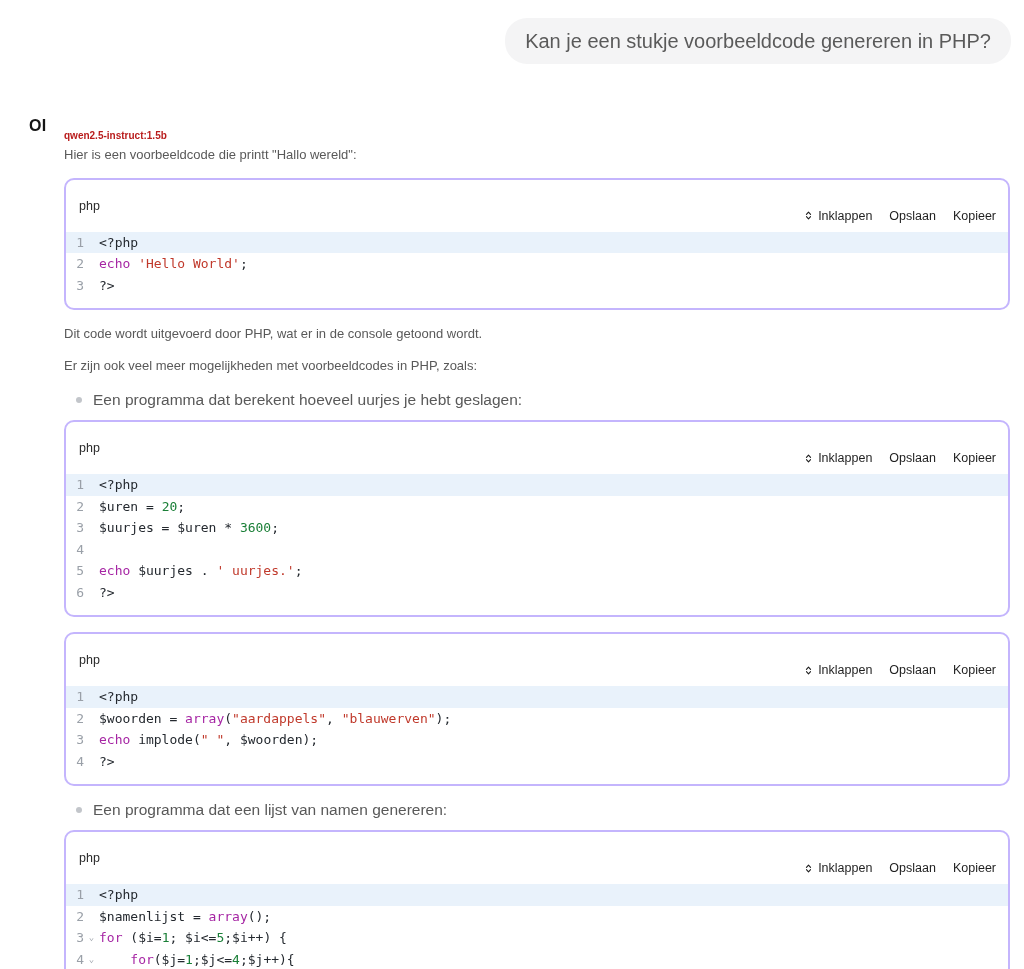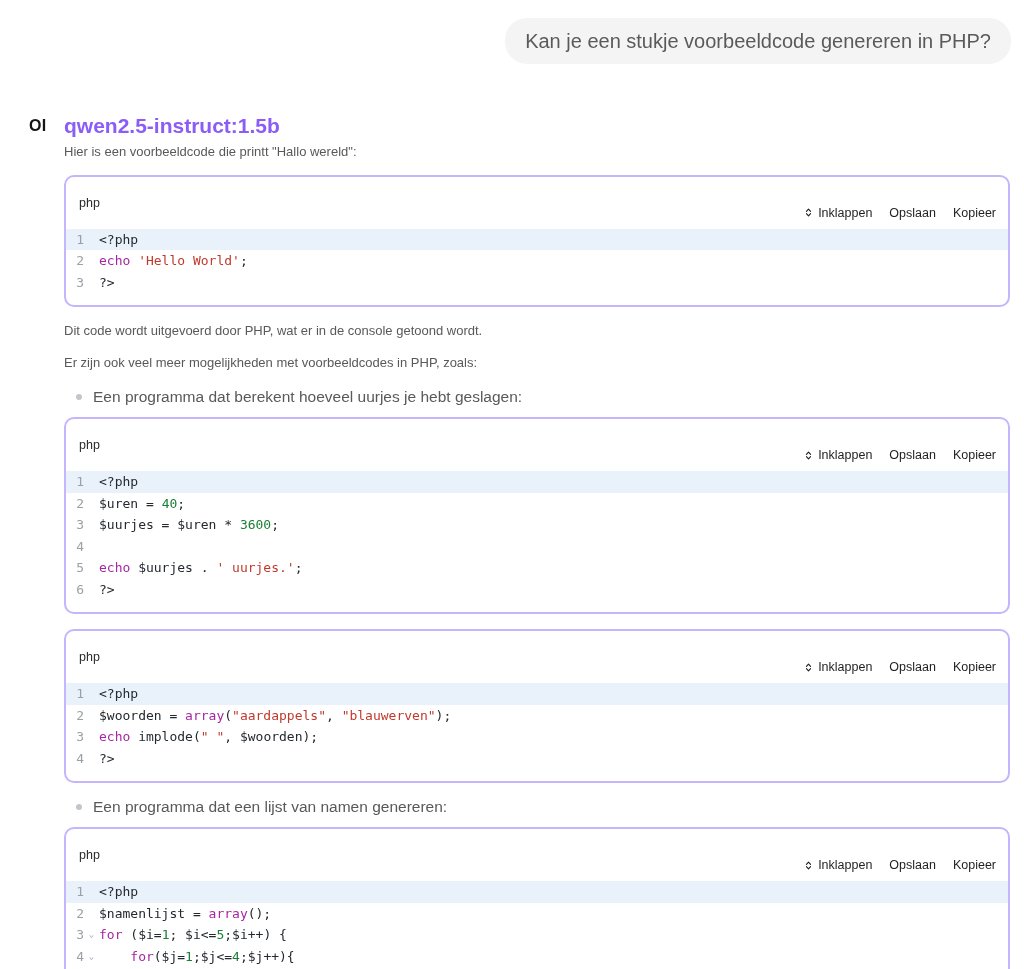--- a/index.html
+++ b/index.html
@@ -3,21 +3,21 @@
 <meta charset="utf-8">
 <style>
   html,body{margin:0;padding:0;background:#fff;}
   body{width:1024px;height:969px;overflow:hidden;font-family:"Liberation Sans",sans-serif;-webkit-font-smoothing:antialiased;}
   .user-row{display:flex;justify-content:flex-end;padding:18px 13px 0 0;}
   .user-bubble{background:#f4f4f5;border-radius:22px;padding:10px 20px;font-size:20px;color:#5a5a5a;line-height:1.3;}
   .assistant{display:flex;margin-top:50px;}
   .avatar-col{width:64px;box-sizing:border-box;padding-left:29px;padding-top:3px;flex-shrink:0;}
   .avatar{font-weight:700;font-size:16px;color:#151515;letter-spacing:.3px;}
   .content{flex:1;min-width:0;padding-right:14px;}
-  .model-name{font-weight:700;font-size:21px;color:#8b5cf6;margin:0 0 5px;}
+  .model-name{font-weight:700;font-size:10px;color:#b91c1c;margin:16px 0 5px;}
   p.msg{font-size:13px;color:#595959;line-height:1.45;margin:13px 0;}
   p.msg.first{margin-top:2px;}
   .bullet-row{display:flex;align-items:center;gap:11px;padding-left:12px;margin:15px 0 11px;font-size:15.5px;color:#595959;}
   .dot{width:6px;height:6px;border-radius:50%;background:#c2c5ca;flex-shrink:0;}
   .codeblock{border:2px solid #c4b5fd;border-radius:10px;margin:10px 0 15px;overflow:hidden;background:#fff;}
   .cb-head{display:flex;justify-content:space-between;align-items:center;padding:9px 12px 4px 13px;}
   .cb-lang{font-size:12.5px;color:#2b2b2b;}
   .cb-actions{display:flex;gap:17px;align-items:center;}
   .cb-btn{display:flex;align-items:center;gap:4px;font-size:12.5px;color:#1f1f1f;background:none;border:none;padding:0;cursor:pointer;font-family:"Liberation Sans",sans-serif;margin-top:20px;}
   .cb-body{padding:5px 0 12px;font-family:"DejaVu Sans Mono",monospace;font-size:13px;line-height:21.5px;}
@@ -92,21 +92,21 @@
             <button class="cb-btn">
               <span>Opslaan</span>
             </button>
             <button class="cb-btn">
               <span>Kopieer</span>
             </button>
           </div>
         </div>
         <div class="cb-body">
           <div class="cl hl"><span class="ln">1</span><span class="fold"></span><span class="code-text"><span class="tk-p">&lt;?php</span></span></div>
-          <div class="cl"><span class="ln">2</span><span class="fold"></span><span class="code-text"><span class="tk-p">$uren = </span><span class="tk-n">40</span><span class="tk-p">;</span></span></div>
+          <div class="cl"><span class="ln">2</span><span class="fold"></span><span class="code-text"><span class="tk-p">$uren = </span><span class="tk-n">20</span><span class="tk-p">;</span></span></div>
           <div class="cl"><span class="ln">3</span><span class="fold"></span><span class="code-text"><span class="tk-p">$uurjes = $uren * </span><span class="tk-n">3600</span><span class="tk-p">;</span></span></div>
           <div class="cl"><span class="ln">4</span><span class="fold"></span><span class="code-text">&nbsp;</span></div>
           <div class="cl"><span class="ln">5</span><span class="fold"></span><span class="code-text"><span class="tk-k">echo</span><span class="tk-p"> $uurjes . </span><span class="tk-s">' uurjes.'</span><span class="tk-p">;</span></span></div>
           <div class="cl"><span class="ln">6</span><span class="fold"></span><span class="code-text"><span class="tk-p">?&gt;</span></span></div>
         </div>
       </div>
 
     <div class="codeblock">
         <div class="cb-head">
           <span class="cb-lang">php</span>

